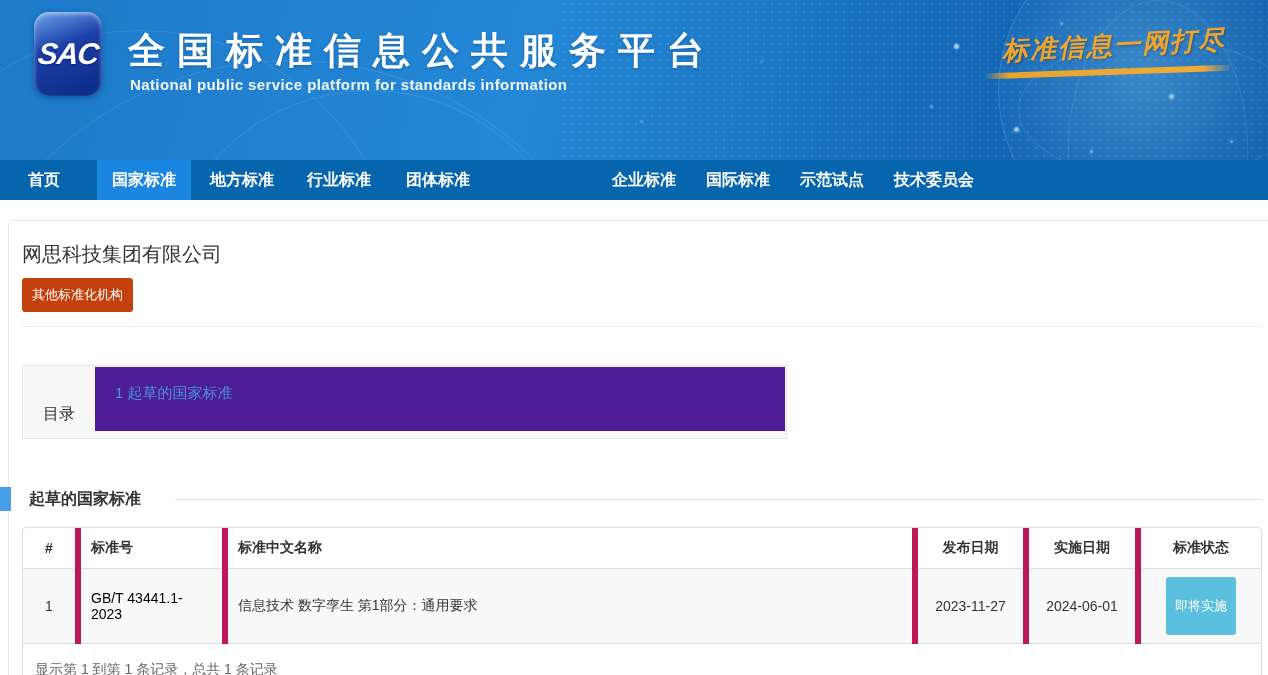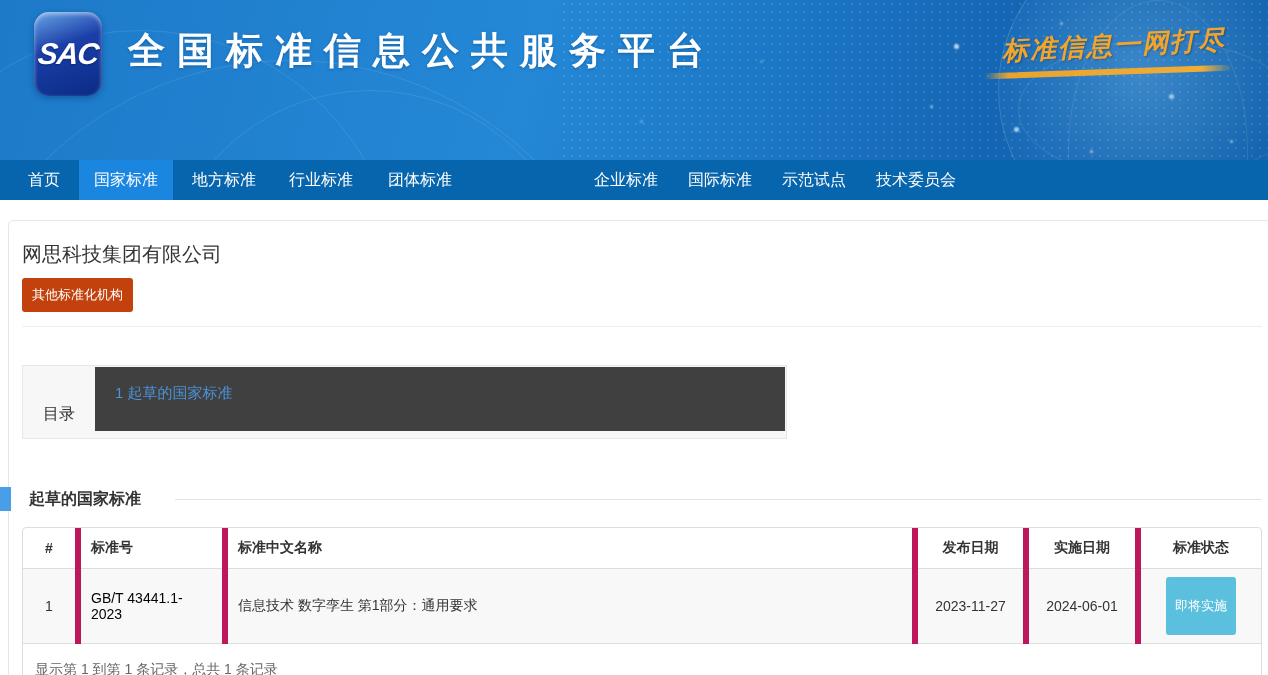--- a/index.html
+++ b/index.html
@@ -46,45 +46,45 @@
   .hdr-slogan { position:absolute; right:42px; top:28px; color:#f2a52c; font-size:26px; font-weight:bold;
     font-style:italic; letter-spacing:2px; white-space:nowrap; transform:rotate(-3deg);
     font-family:"DejaVu Serif","Liberation Serif",serif; text-shadow:1px 1px 2px rgba(40,20,0,.3); }
   .hdr-brush { position:absolute; right:36px; top:69px; width:248px; height:6px; border-radius:3px;
     transform:rotate(-2deg);
     background:linear-gradient(90deg, rgba(233,164,46,0) 0%, #e9a42e 10%, #f0ad36 88%, rgba(233,164,46,0) 100%); }
 
   
   .main-nav { height:40px; background:#0765ae; display:flex; }
   .nav-item { height:40px; line-height:40px; padding:0 15px; color:#fff; font-size:16px;
-    white-space:nowrap; cursor:pointer; }
+    white-space:nowrap; cursor:pointer;font-weight:bold; }
   .nav-item.active { background:#1a86e0; }
   .nav-item:nth-child(1){ margin-left:13px; }
-  .nav-item:nth-child(2){ margin-left:4px; }
+  .nav-item:nth-child(2){ margin-left:22px; }
   .nav-item:nth-child(3){ margin-left:4px; }
   .nav-item:nth-child(4){ margin-left:3px; }
   .nav-item:nth-child(5){ margin-left:5px; }
   .nav-item:nth-child(6){ margin-left:112px; }
 
   .page-gap { height:20px; background:#fff; }
 
   
   .content-card { margin-left:8px; width:1272px; min-height:470px; background:#fff;
     border:1px solid #e7e7e7; border-radius:5px; padding:18px 17px 60px 13px; position:relative; }
 
   .org-name { font-size:20px; font-weight:normal; color:#333; margin:2px 0 10px 0; }
   .org-badge { display:inline-block; background:#c2410c; color:#fff; font-size:13px;
     padding:8px 10px; border-radius:3px; }
   .org-block { border-bottom:1px solid #eee; padding-bottom:14px; }
 
   .toc-box { margin-top:38px; width:765px; height:74px; background:#f7f7f7;
     border:1px solid #e8e8e8; display:flex; }
   .toc-gutter { width:72px; display:flex; align-items:flex-end; justify-content:center;
     padding-bottom:13px; font-size:16px; color:#333; }
-  .toc-body { flex:1; background:#404040; margin:1px 1px 7px 0; padding:17px 0 0 20px; }
+  .toc-body { flex:1; background:#4c1d95; margin:1px 1px 7px 0; padding:17px 0 0 20px; }
   .toc-link { color:#4b92d8; font-size:15px; text-decoration:none; cursor:pointer; }
 
   .section-head { margin-top:48px; display:flex; align-items:center; position:relative; height:24px;gap:20px; }
   .section-marker { position:absolute; left:-22px; top:0; width:11px; height:24px; background:#4a9ee8; }
   .section-title { font-size:16px; font-weight:bold; color:#333; margin-left:7px; white-space:nowrap; }
   .section-rule { flex:1; border-top:1px solid #e3e3e3; margin-left:14px; }
 
   .table-box { margin-top:16px; border:1px solid #ddd; border-radius:4px; overflow:hidden; }
   table { width:100%; border-collapse:collapse; table-layout:fixed; font-size:14px; color:#333; }
   th, td { padding:11px 10px; }
@@ -108,20 +108,21 @@
   <div class="hdr-dots"></div>
   <div class="globe"></div>
   <div class="globe-line1"></div>
   <div class="globe-line2"></div>
   <div class="sparkles"></div>
 
   <div class="logo-badge">
     <span>SAC</span>
   </div>
   <div class="hdr-title">全国标准信息公共服务平台</div>
+  <div class="hdr-subtitle">National public service platform  for standards information</div>
   <div class="hdr-slogan">标准信息一网打尽</div>
   <div class="hdr-brush"></div>
 </header>
 
 <nav class="main-nav">
   <div class="nav-item">首页</div>
   <div class="nav-item active">国家标准</div>
   <div class="nav-item">地方标准</div>
   <div class="nav-item">行业标准</div>
   <div class="nav-item">团体标准</div>

